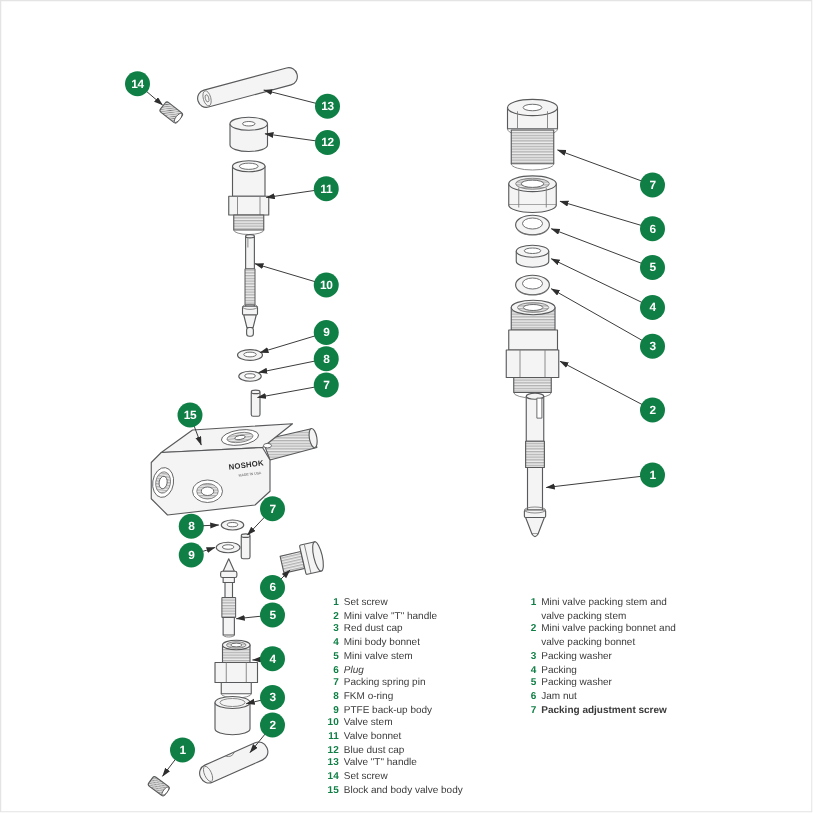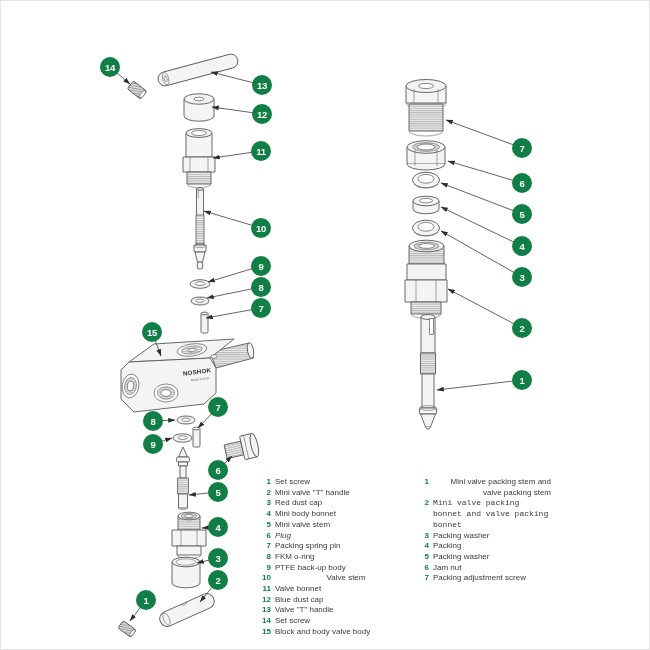--- a/index.html
+++ b/index.html
@@ -313,21 +313,21 @@
       <div class="lrow">
         <span class="lnum" style="color: rgb(15, 127, 69);">8</span>
         <span class="llbl" style="color: rgb(58, 58, 58);">FKM o-ring</span>
       </div>
       <div class="lrow">
         <span class="lnum" style="color: rgb(15, 127, 69);">9</span>
         <span class="llbl" style="color: rgb(58, 58, 58);">PTFE back-up body</span>
       </div>
       <div class="lrow">
         <span class="lnum" style="color: rgb(15, 127, 69);">10</span>
-        <span class="llbl" style="color: rgb(58, 58, 58); text-align: center;">Valve stem</span>
+        <span class="llbl" style="color: rgb(58, 58, 58);">Valve stem</span>
       </div>
       <div class="lrow">
         <span class="lnum" style="color: rgb(15, 127, 69);">11</span>
         <span class="llbl" style="color: rgb(58, 58, 58);">Valve bonnet</span>
       </div>
       <div class="lrow">
         <span class="lnum" style="color: rgb(15, 127, 69);">12</span>
         <span class="llbl" style="color: rgb(58, 58, 58);">Blue dust cap</span>
       </div>
       <div class="lrow">
@@ -339,45 +339,45 @@
         <span class="llbl" style="color: rgb(58, 58, 58);">Set screw</span>
       </div>
       <div class="lrow">
         <span class="lnum" style="color: rgb(15, 127, 69);">15</span>
         <span class="llbl" style="color: rgb(58, 58, 58);">Block and body valve body</span>
       </div>
     </div>
   <div id="legend-right" class="legend">
       <div class="lrow">
         <span class="lnum" style="color: rgb(15, 127, 69);">1</span>
-        <span class="llbl" style="color: rgb(58, 58, 58); text-align: right;">Mini valve packing stem and valve packing stem</span>
+        <span class="llbl" style="color: rgb(58, 58, 58);">Mini valve packing stem and valve packing stem</span>
       </div>
       <div class="lrow">
         <span class="lnum" style="color: rgb(15, 127, 69);">2</span>
-        <span class="llbl" style="color: rgb(58, 58, 58); font-family: Liberation Mono, monospace;">Mini valve packing bonnet and valve packing bonnet</span>
+        <span class="llbl" style="color: rgb(58, 58, 58);">Mini valve packing bonnet and valve packing bonnet</span>
       </div>
       <div class="lrow">
         <span class="lnum" style="color: rgb(15, 127, 69);">3</span>
         <span class="llbl" style="color: rgb(58, 58, 58);">Packing washer</span>
       </div>
       <div class="lrow">
         <span class="lnum" style="color: rgb(15, 127, 69);">4</span>
         <span class="llbl" style="color: rgb(58, 58, 58);">Packing</span>
       </div>
       <div class="lrow">
         <span class="lnum" style="color: rgb(15, 127, 69);">5</span>
         <span class="llbl" style="color: rgb(58, 58, 58);">Packing washer</span>
       </div>
       <div class="lrow">
         <span class="lnum" style="color: rgb(15, 127, 69);">6</span>
         <span class="llbl" style="color: rgb(58, 58, 58);">Jam nut</span>
       </div>
       <div class="lrow">
         <span class="lnum" style="color: rgb(15, 127, 69);">7</span>
-        <span class="llbl" style="color: rgb(58, 58, 58);">Packing adjustment screw</span>
+        <span class="llbl" style="color: rgb(58, 58, 58); font-weight: bold;">Packing adjustment screw</span>
       </div>
     </div>
 
 <div class="callout" style="left: 100px; top: 57px; background: rgb(15, 127, 69);">14</div>
     <div class="callout" style="left: 252px; top: 75px; background: rgb(15, 127, 69);">13</div>
     <div class="callout" style="left: 252px; top: 104px; background: rgb(15, 127, 69);">12</div>
     <div class="callout" style="left: 251px; top: 141px; background: rgb(15, 127, 69);">11</div>
     <div class="callout" style="left: 251px; top: 218px; background: rgb(15, 127, 69);">10</div>
     <div class="callout" style="left: 251px; top: 256px; background: rgb(15, 127, 69);">9</div>
     <div class="callout" style="left: 251px; top: 277px; background: rgb(15, 127, 69);">8</div>

